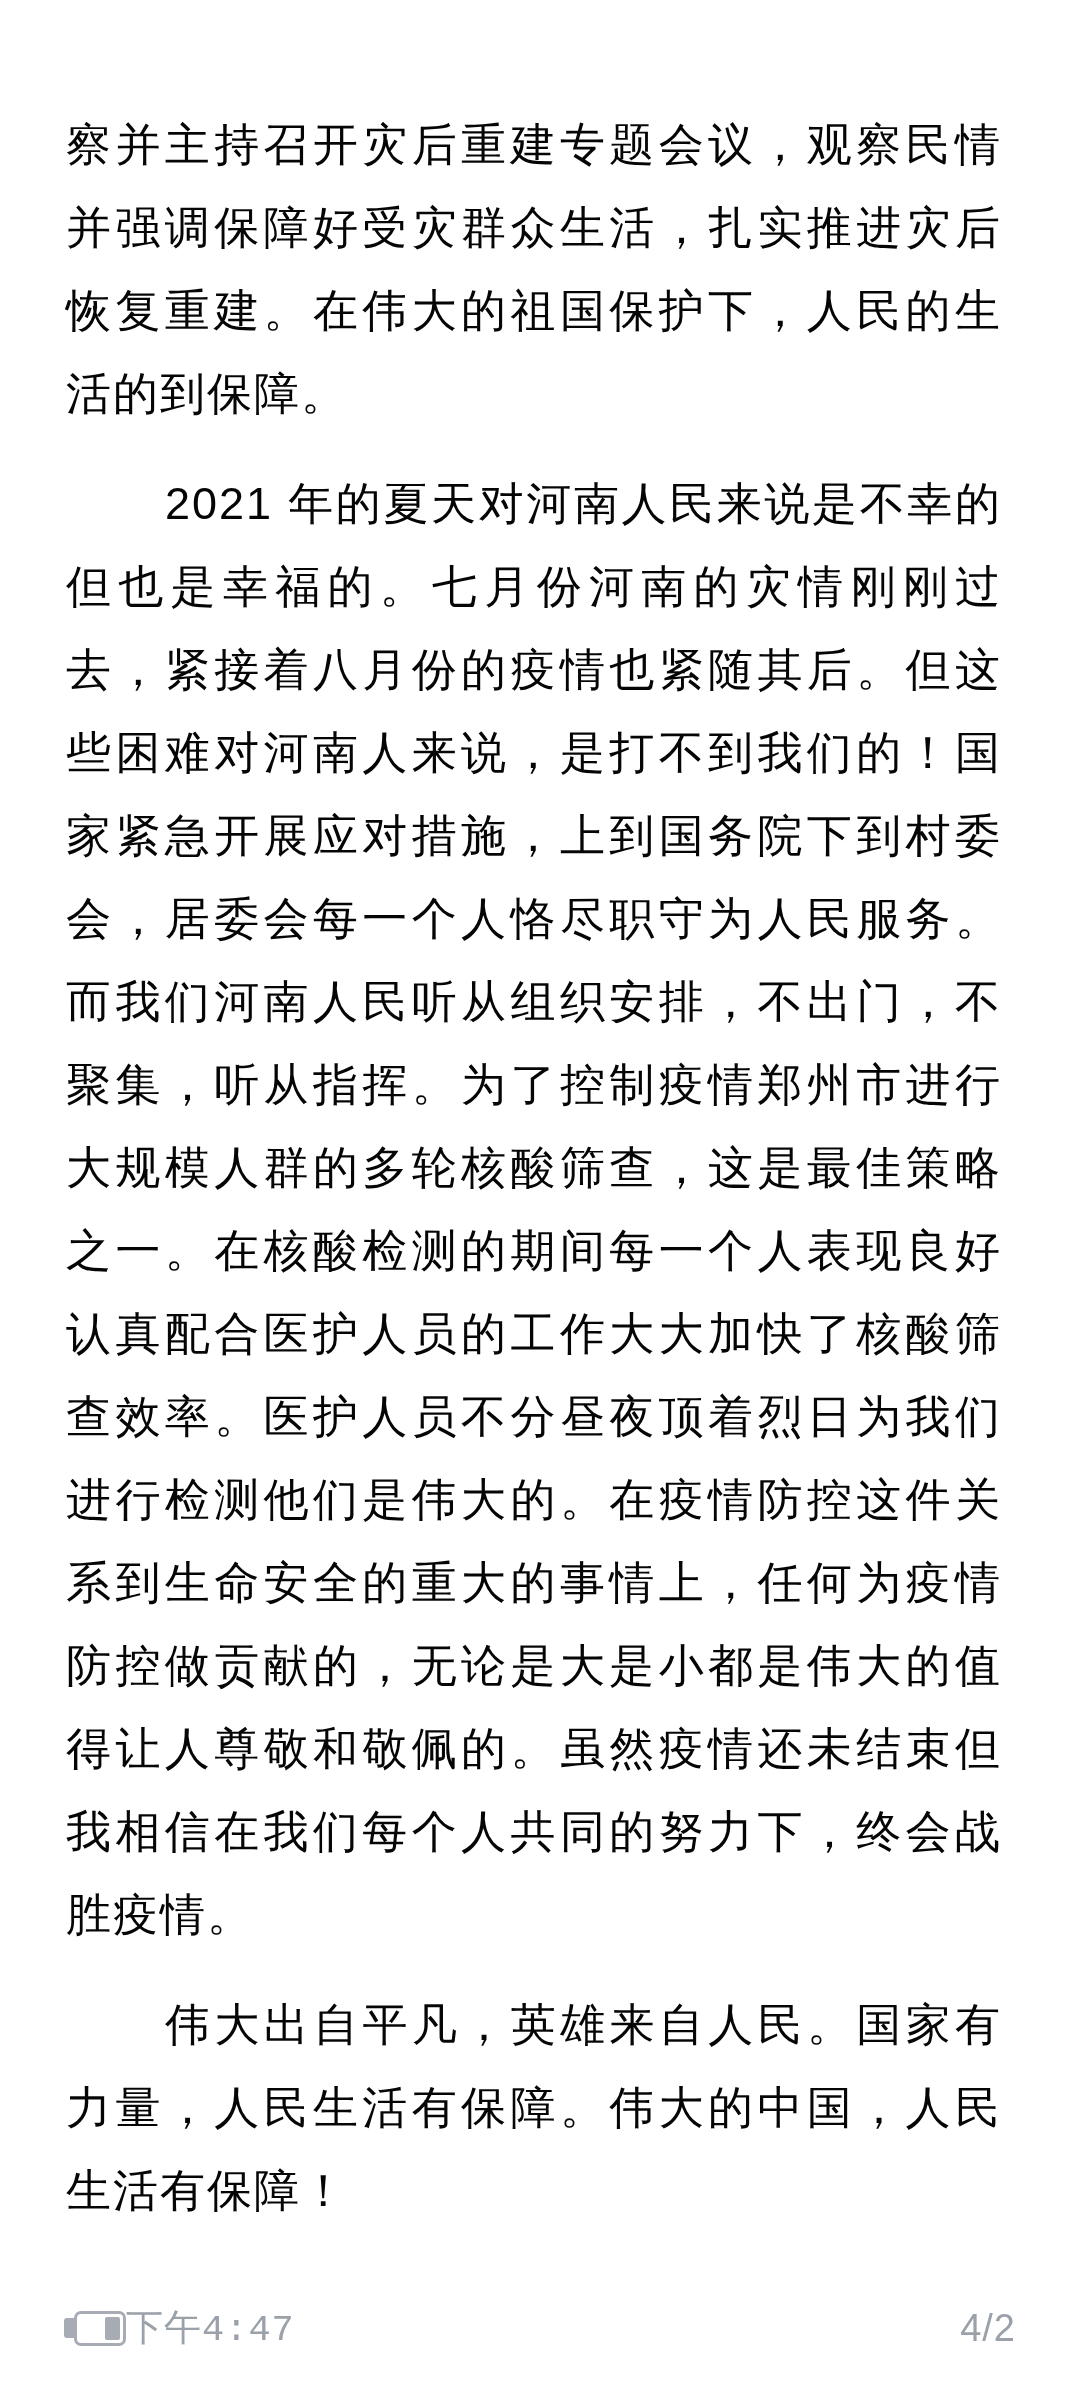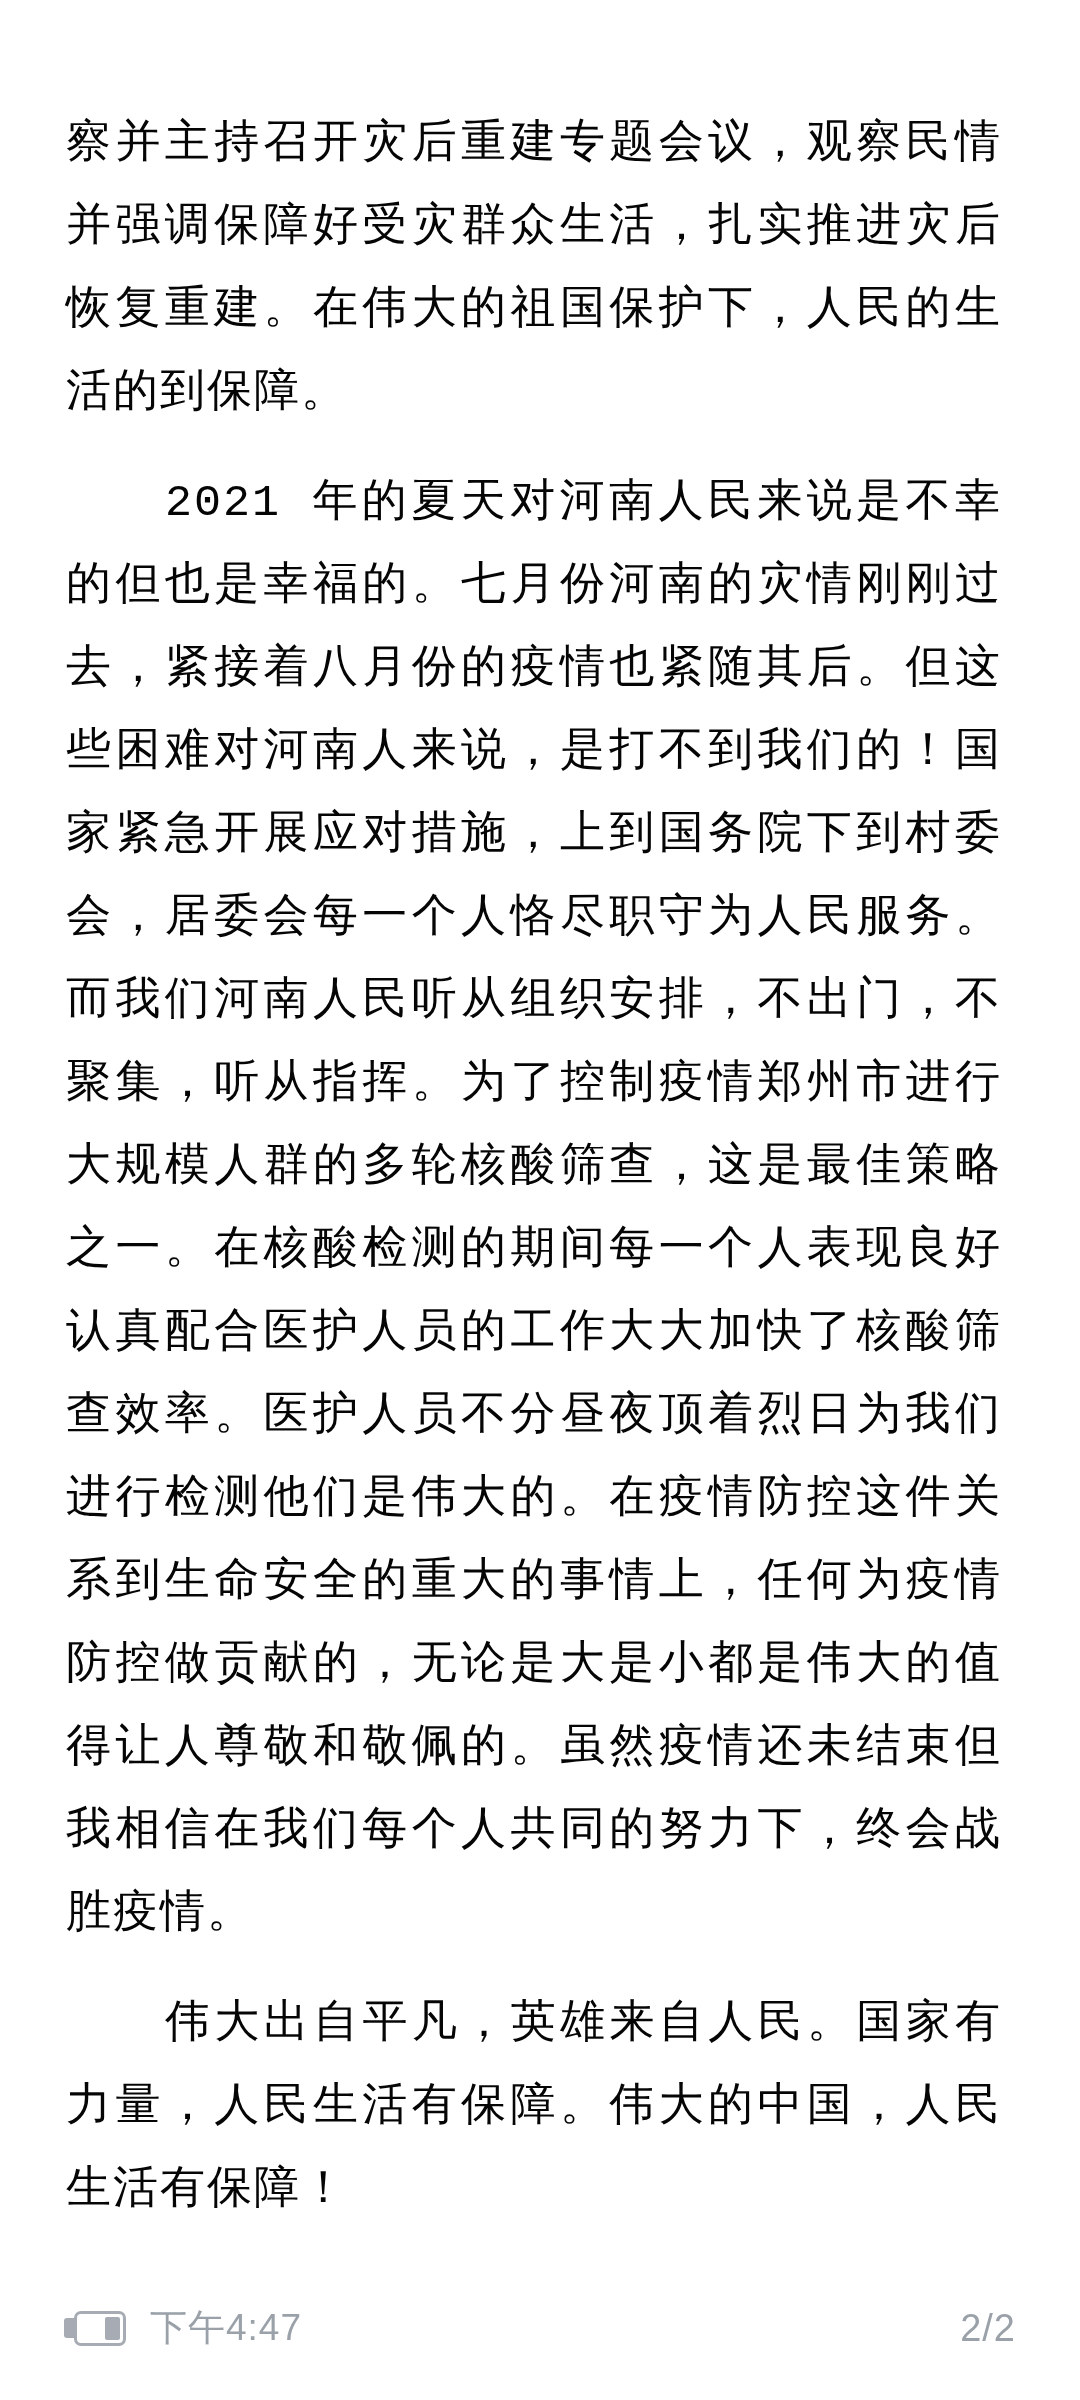--- a/index.html
+++ b/index.html
@@ -21,39 +21,39 @@
     width: 948px;
     color: #050505;
     font-size: 45px;
     line-height: 83px;
     font-weight: 500;
     letter-spacing: 2px;
     text-align: justify;
     text-justify: inter-character;
     word-break: break-all;
   }
-  .para { margin: 0 12px 27px 0; font-family: Liberation Mono, monospace; }
+  .para { margin: 0 12px 27px 0; }
   .para.indent { text-indent: 2.2em; }
   .para:last-child { margin-bottom: 0; }
 
   .status-bar {
     position: absolute;
     left: 0; right: 0;
     top: 2296px;
     height: 64px;
     padding: 0 64px;
     display: flex;
     align-items: center;
     justify-content: space-between;
     color: #9ba1a9;
   }
   .status-left {
     display: flex;
     align-items: center;
-    gap: 24px;
+    font-family: Liberation Mono, monospace;
   }
   .battery {
     display: flex;
     align-items: center;
   }
   .battery-cap {
     width: 10px; height: 20px;
     background: #a7acb4;
     border-radius: 3px 0 0 3px;
   }
@@ -94,16 +94,16 @@
   <div class="status-bar">
     <div class="status-left">
       <span class="battery">
         <span class="battery-cap"></span>
         <span class="battery-body">
           <span class="battery-fill"></span>
         </span>
       </span>
       <span class="clock">下午4:47</span>
     </div>
-    <span class="page-indicator">2/2</span>
+    <span class="page-indicator">4/2</span>
   </div>
 
 </div>
 
 </body></html>

